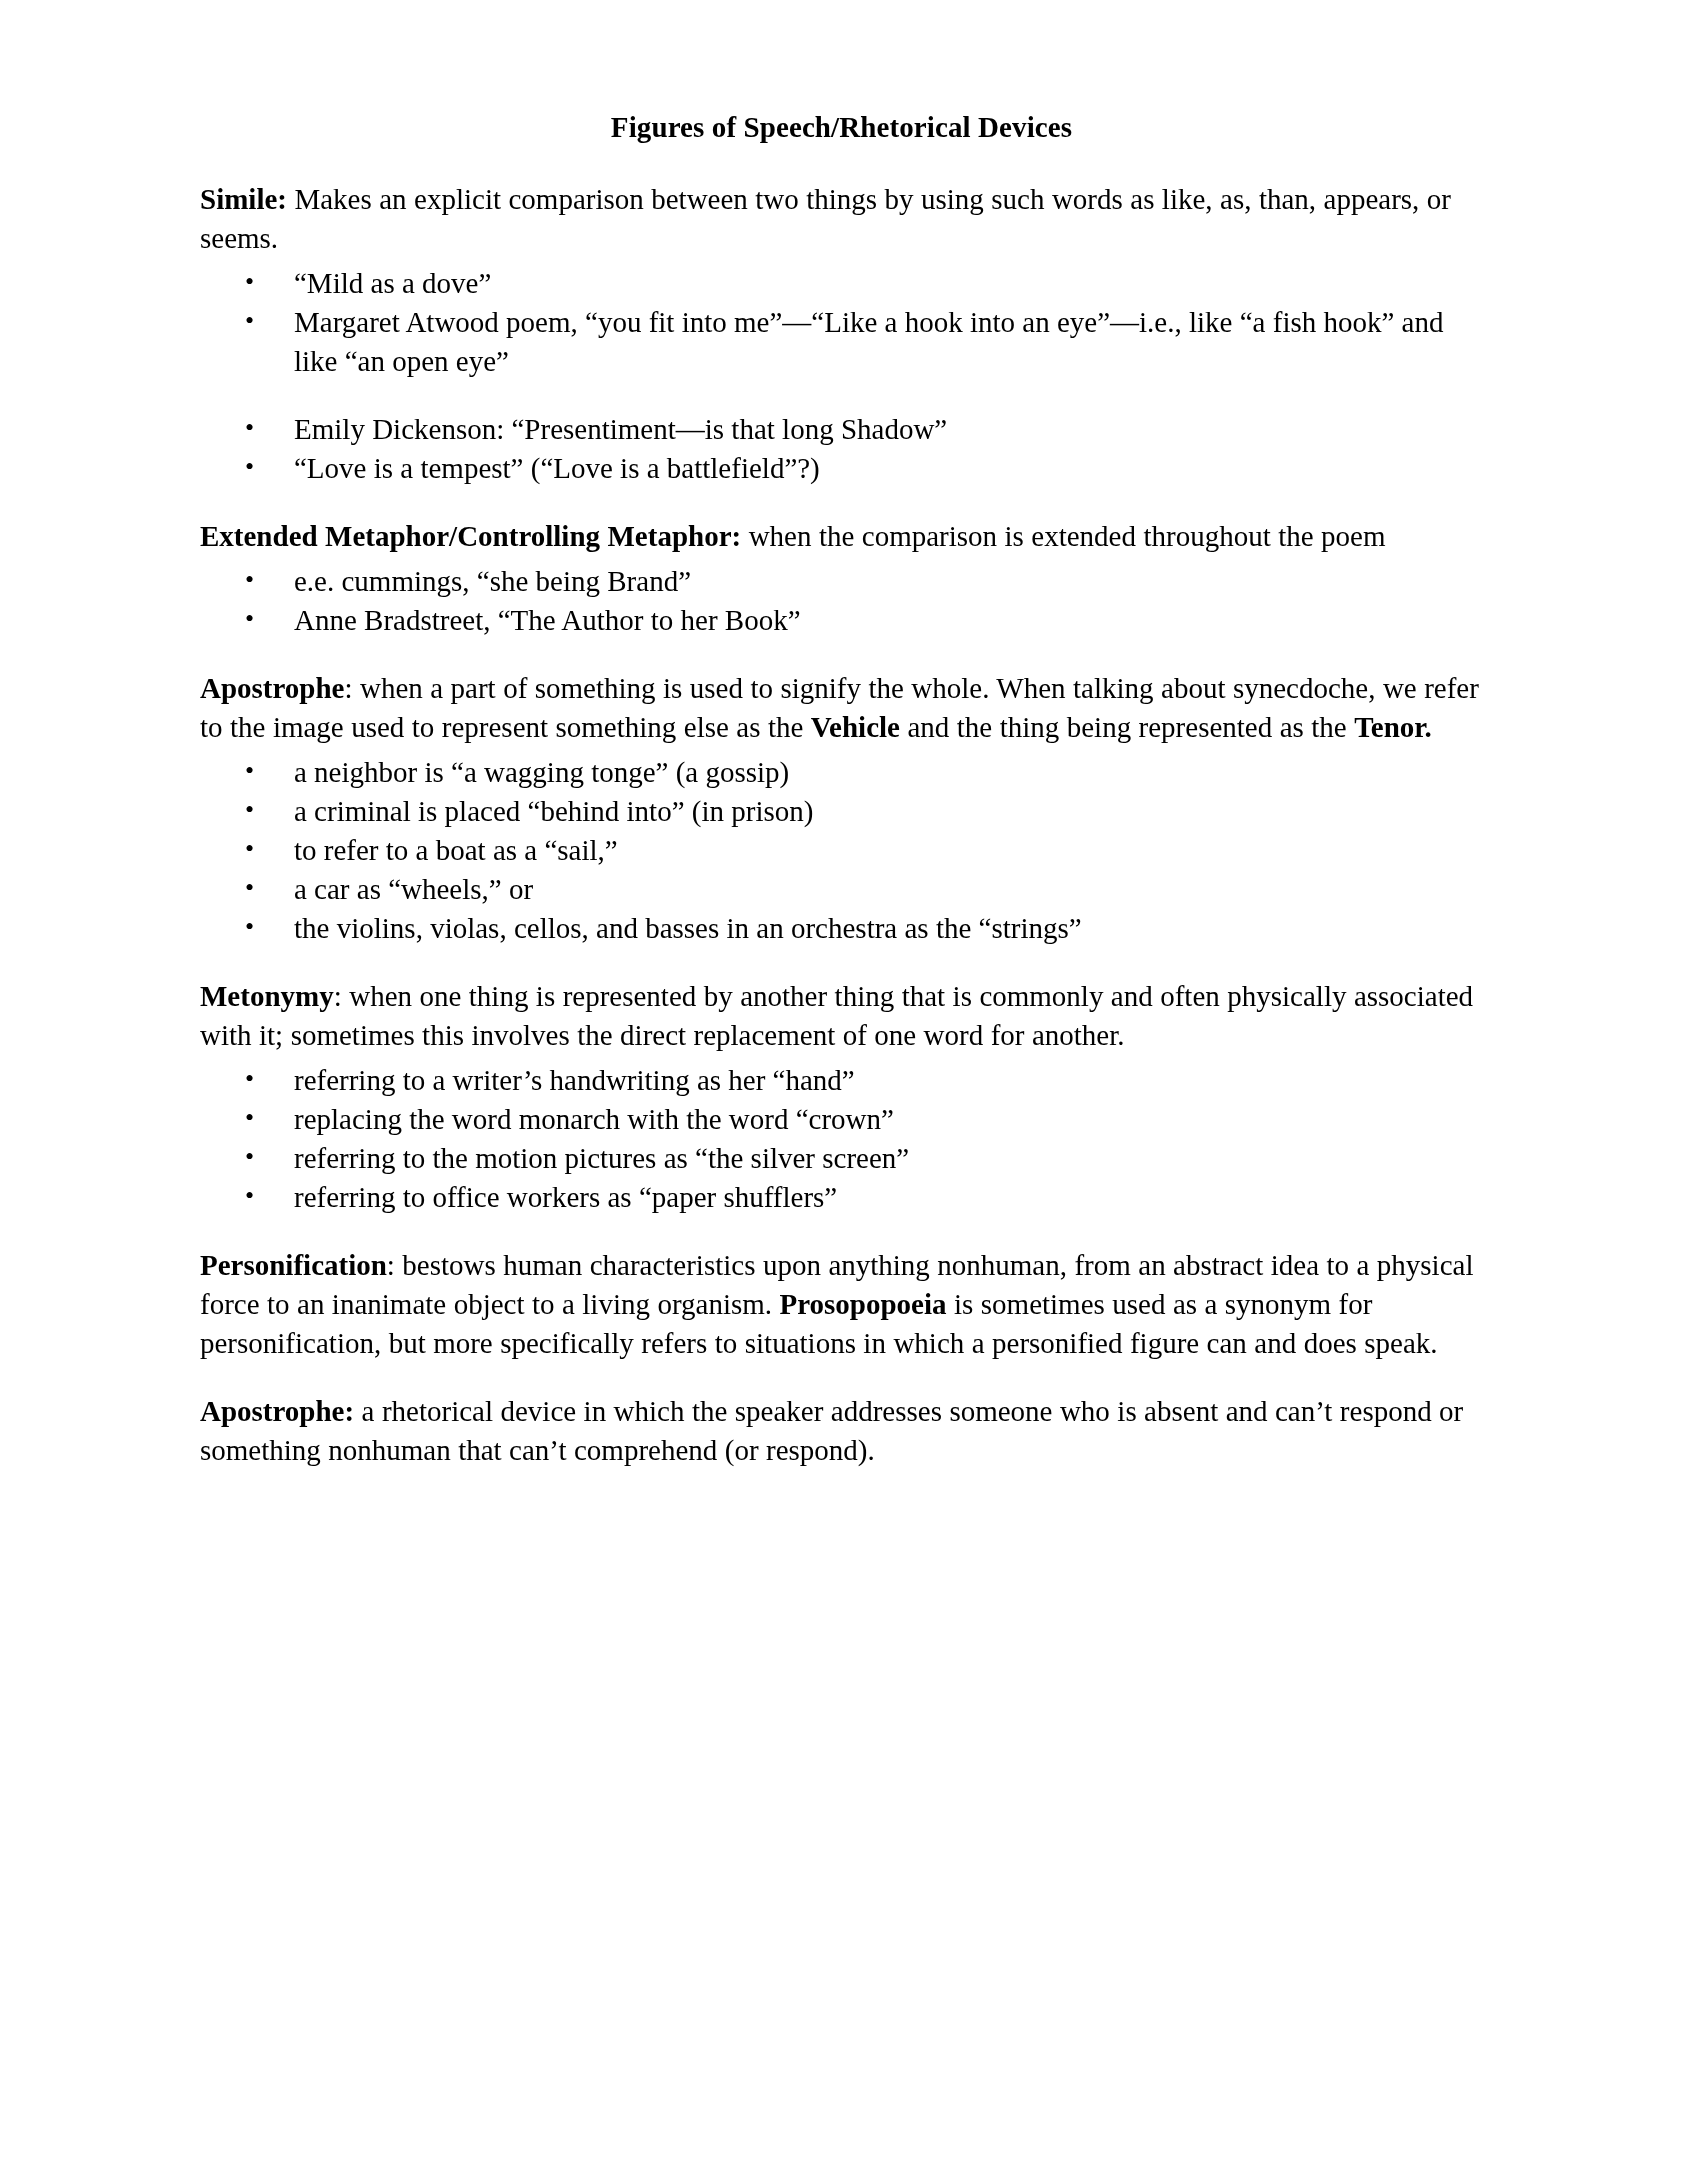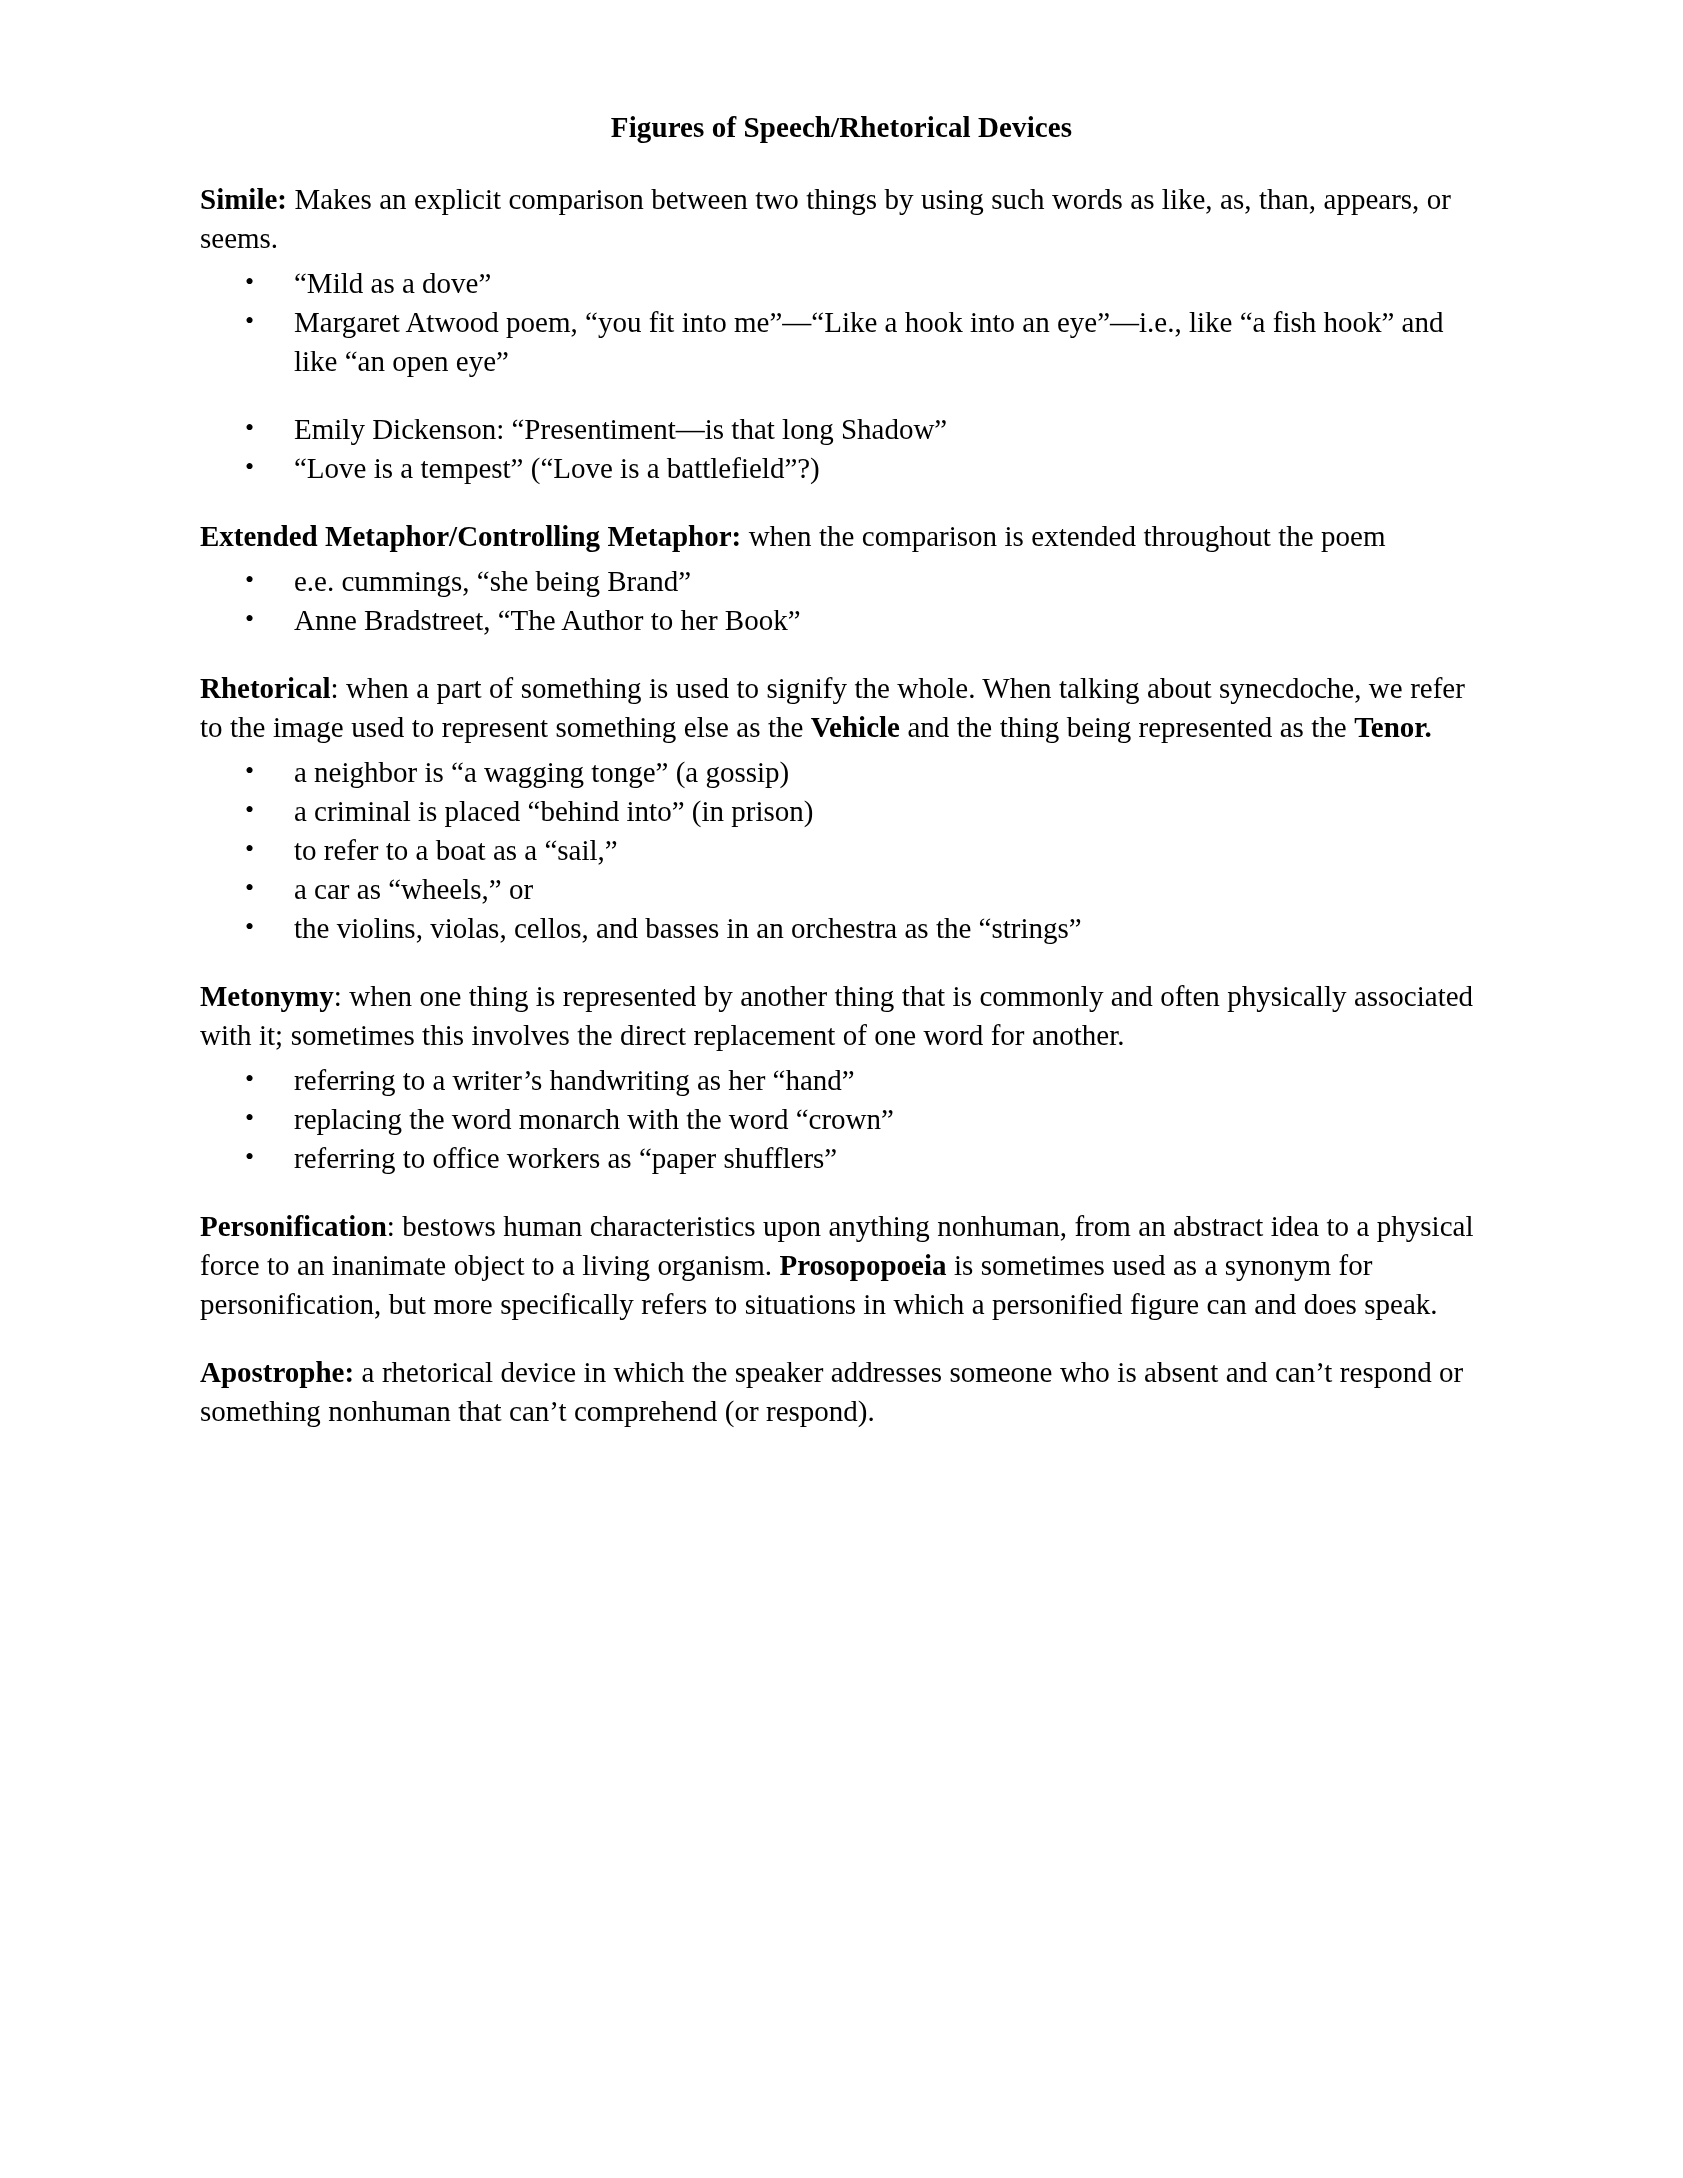--- a/index.html
+++ b/index.html
@@ -98,35 +98,36 @@
 
   <div class="section">
     <p class="para"><b>Extended Metaphor/Controlling Metaphor:</b><span> when the comparison is extended throughout the poem</span></p>
     <ul class="bullets">
       <li>e.e. cummings, “she being Brand”</li>
       <li>Anne Bradstreet, “The Author to her Book”</li>
     </ul>
   </div>
 
   <div class="section">
-    <p class="para"><b>Rhetorical</b><span>: when a part of something is used to signify the whole. When talking about synecdoche, we refer to the image used to represent something else as the </span><b>Vehicle</b><span> and the thing being represented as the </span><b>Tenor.</b></p>
+    <p class="para"><b>Apostrophe</b><span>: when a part of something is used to signify the whole. When talking about synecdoche, we refer to the image used to represent something else as the </span><b>Vehicle</b><span> and the thing being represented as the </span><b>Tenor.</b></p>
     <ul class="bullets">
       <li>a neighbor is “a wagging tonge” (a gossip)</li>
       <li>a criminal is placed “behind into” (in prison)</li>
       <li>to refer to a boat as a “sail,”</li>
       <li>a car as “wheels,” or</li>
       <li>the violins, violas, cellos, and basses in an orchestra as the “strings”</li>
     </ul>
   </div>
 
   <div class="section">
     <p class="para"><b>Metonymy</b><span>: when one thing is represented by another thing that is commonly and often physically associated with it; sometimes this involves the direct replacement of one word for another.</span></p>
     <ul class="bullets">
       <li>referring to a writer’s handwriting as her “hand”</li>
       <li>replacing the word monarch with the word “crown”</li>
+      <li>referring to the motion pictures as “the silver screen”</li>
       <li>referring to office workers as “paper shufflers”</li>
     </ul>
   </div>
 
   <div class="section">
     <p class="para"><b>Personification</b><span>: bestows human characteristics upon anything nonhuman, from an abstract idea to a physical force to an inanimate object to a living organism. </span><b>Prosopopoeia</b><span> is sometimes used as a synonym for personification, but more specifically refers to situations in which a personified figure can and does speak.</span></p>
   </div>
 
   <div class="section">
     <p class="para"><b>Apostrophe:</b><span> a rhetorical device in which the speaker addresses someone who is absent and can’t respond or something nonhuman that can’t comprehend (or respond).</span></p>

